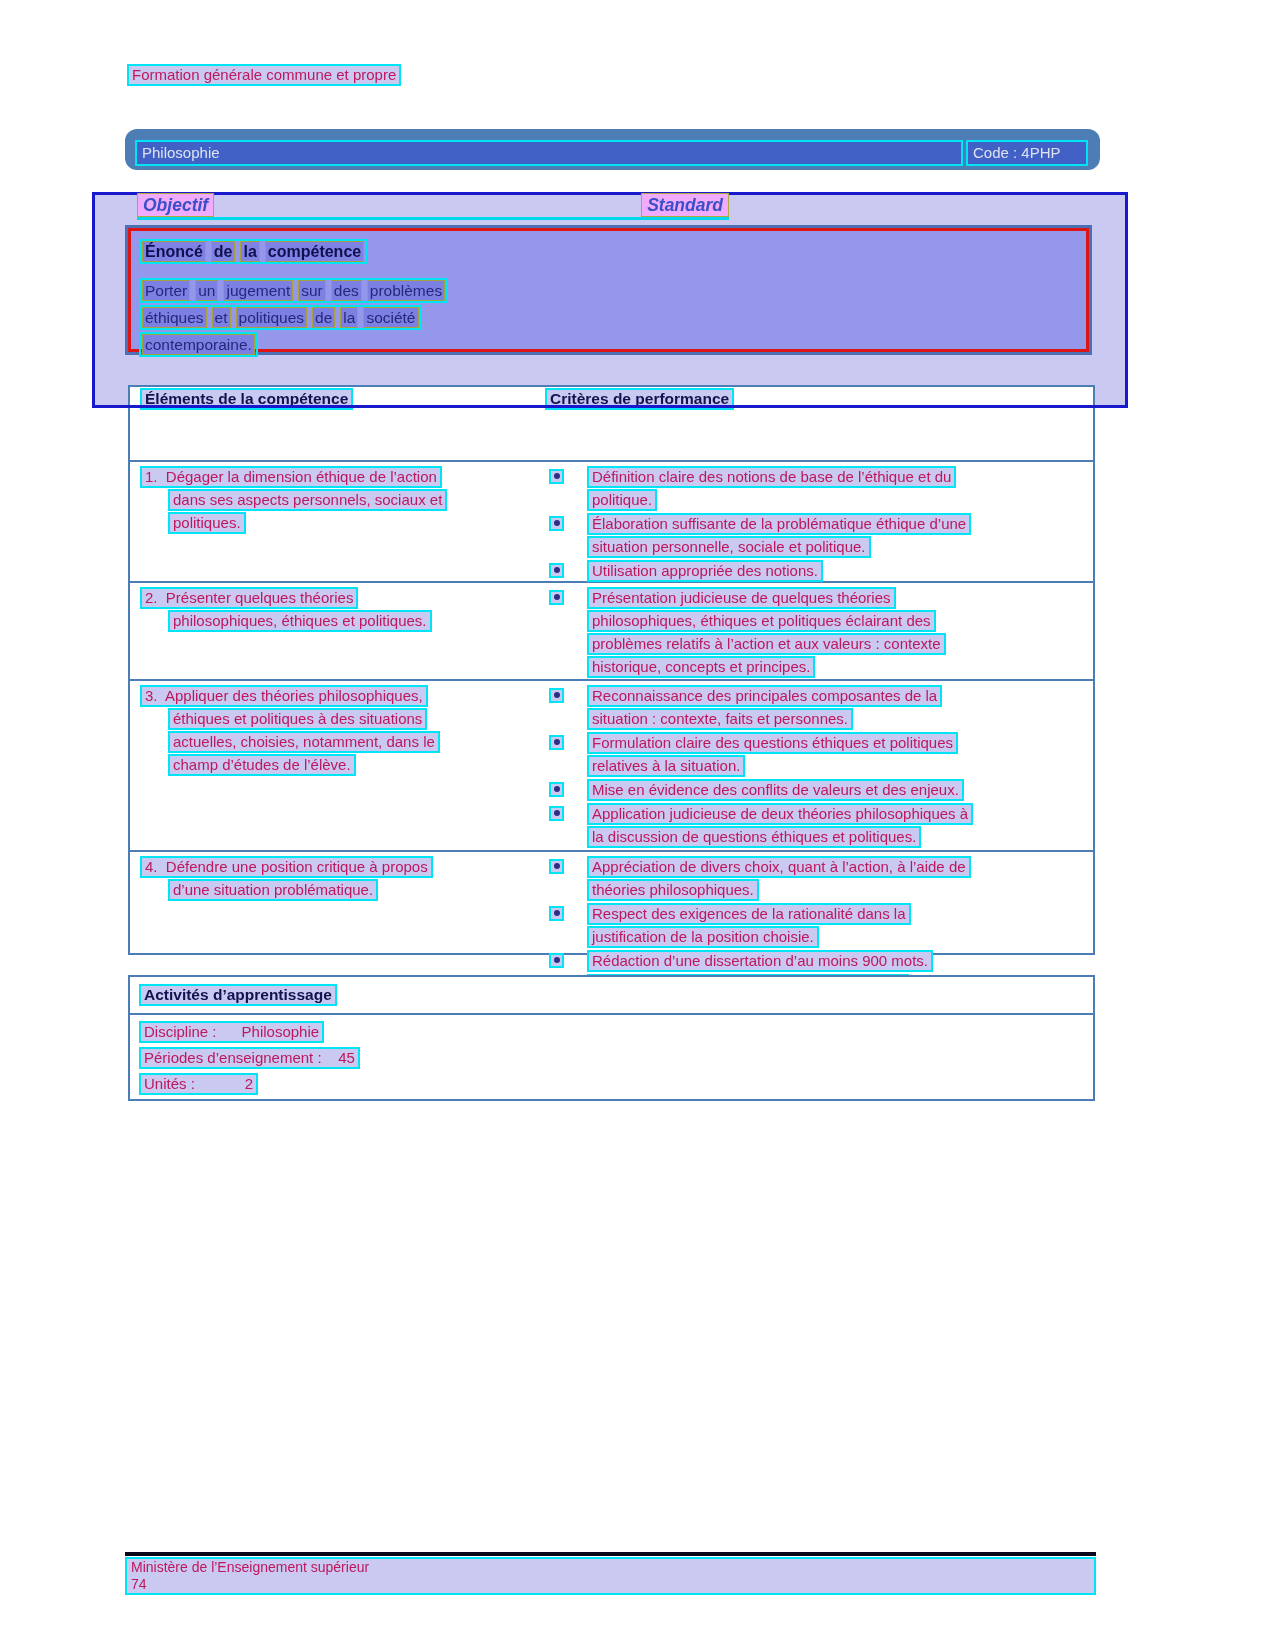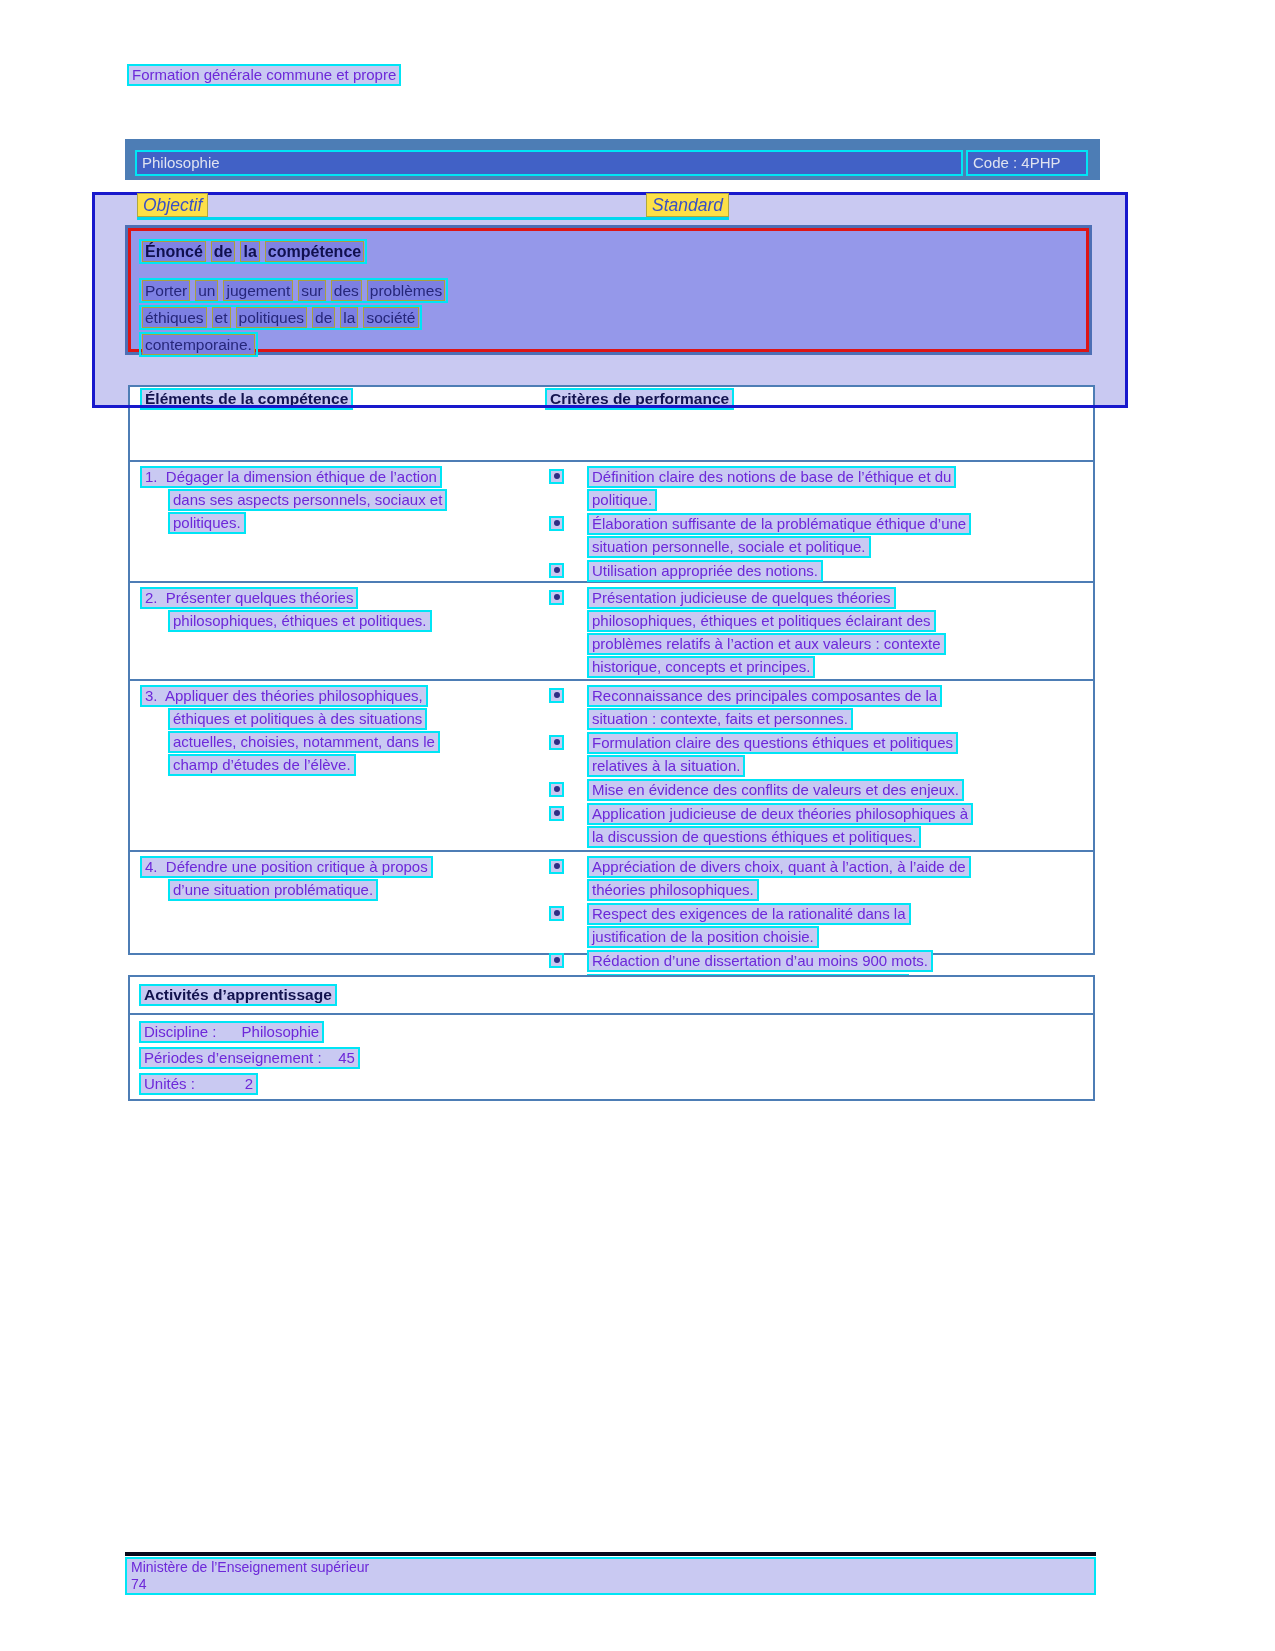--- a/index.html
+++ b/index.html
@@ -7,44 +7,44 @@
   body {
     position:relative; width:1275px; height:1651px;
     font-family:"Liberation Sans", sans-serif;
     color:#1d1d66; overflow:hidden;
   }
   
   .hl {
     display:table; white-space:pre;
     background:#c9c9f2; border:2px solid #00e5f5;
     padding:0 3px; font-size:15px; line-height:18px;
-    color:#6d28d9; margin-bottom:1px;
+    color:#be185d; margin-bottom:1px;
   }
   .hl.bold { font-weight:bold; color:#12124e; font-size:15.5px; }
   .indent { margin-left:28px; }
 
   
   .top-label { position:absolute; left:127px; top:64px; }
 
   
-  .header-bar { position:absolute; left:125px; top:139px; width:975px; height:41px; background:#4d7db5; }
+  .header-bar { position:absolute; left:125px; top:129px; width:975px; height:41px; background:#4d7db5;border-radius:12px; }
   .hb-row { position:absolute; left:10px; top:11px; width:953px; height:26px; display:flex; gap:3px; }
   .hb-box { background:#4161c6; border:2px solid #00e5f5; color:#dfe3f0; font-size:15px; line-height:21px; padding:0 5px; white-space:pre; }
   .hb-left { flex:1; }
   .hb-right { width:122px; }
 
   
   .panel { position:absolute; left:92px; top:192px; width:1036px; height:213px;
     background:#c9c9f2; border:3px solid #1818cc; border-bottom:none; z-index:1; }
   .cross-line { position:absolute; left:92px; top:405px; width:1036px; height:3px; background:#1818cc; z-index:3; }
   .obj-line { position:absolute; left:42px; top:-2px; width:592px; height:27px;
     display:flex; justify-content:space-between; align-items:flex-start;
     border-bottom:3px solid #00d8ee; }
-  .word-obj { display:inline-block; background:#fde047; border:1px solid #b0a83e;
-    padding:0 5px; font-weight:normal; font-style:italic; font-size:17.5px; line-height:22px; color:#3a50c6; }
+  .word-obj { display:inline-block; background:#f0abfc; border:1px solid #b0a83e;
+    padding:0 5px; font-weight:bold; font-style:italic; font-size:17.5px; line-height:22px; color:#3a50c6; }
 
   
   .enonce { position:absolute; left:33px; top:33px; width:961px; height:124px;
     background:#9598ea; border:3px solid #dd1414; outline:3px solid #4d6fb5; }
   .wline { display:inline-flex; gap:5px; border:2px solid #00e5f5; padding:0 1px; }
   .wline .word { display:inline-block; background:#7d80e3; border:1px solid #a9a13f; padding:0 2px;
     font-size:15.5px; line-height:19px; color:#26267a; }
   .wline.title-line .word { background:#7f82e4; font-weight:bold; font-size:16px; color:#10104e; }
   .enonce-title { position:absolute; left:8px; top:8px; }
   .enonce-body { position:absolute; left:8px; top:47px; }

